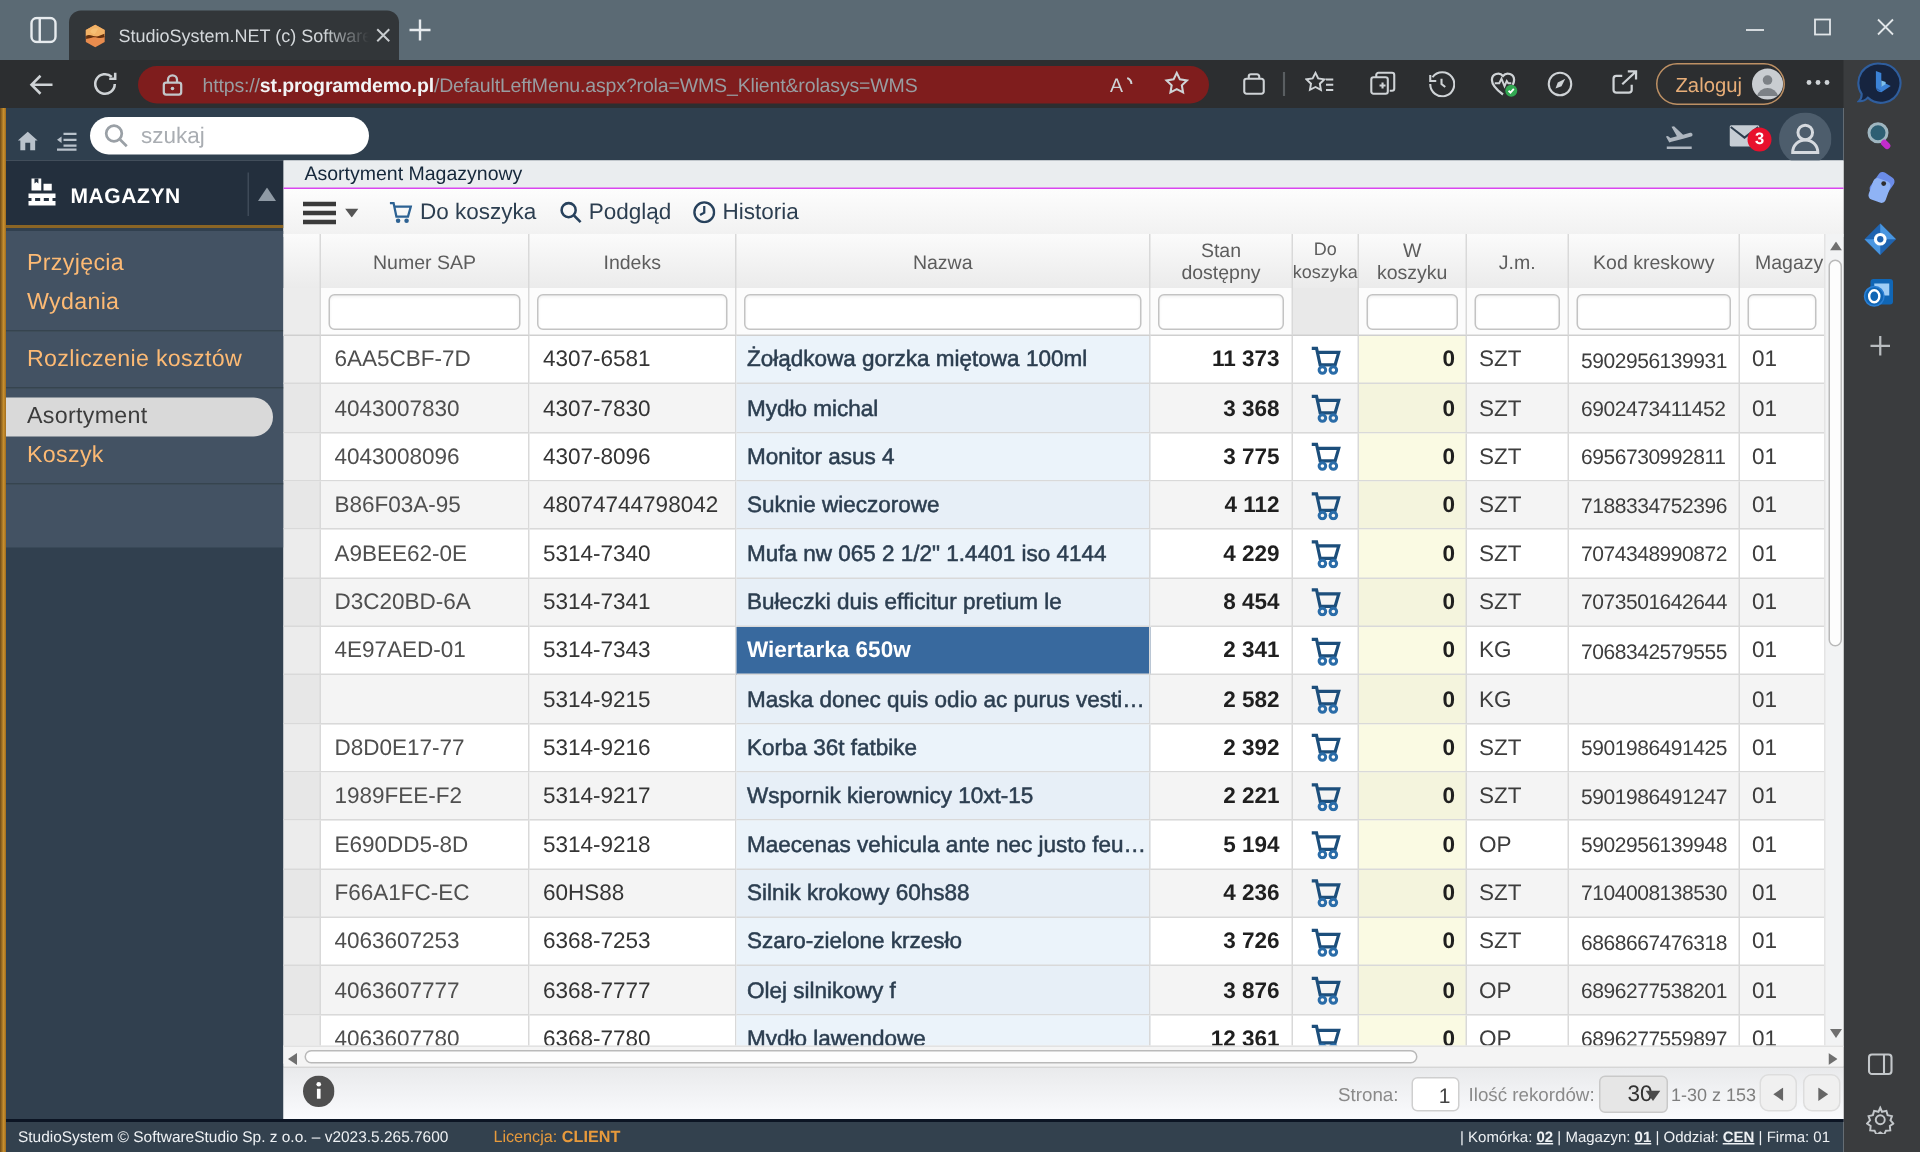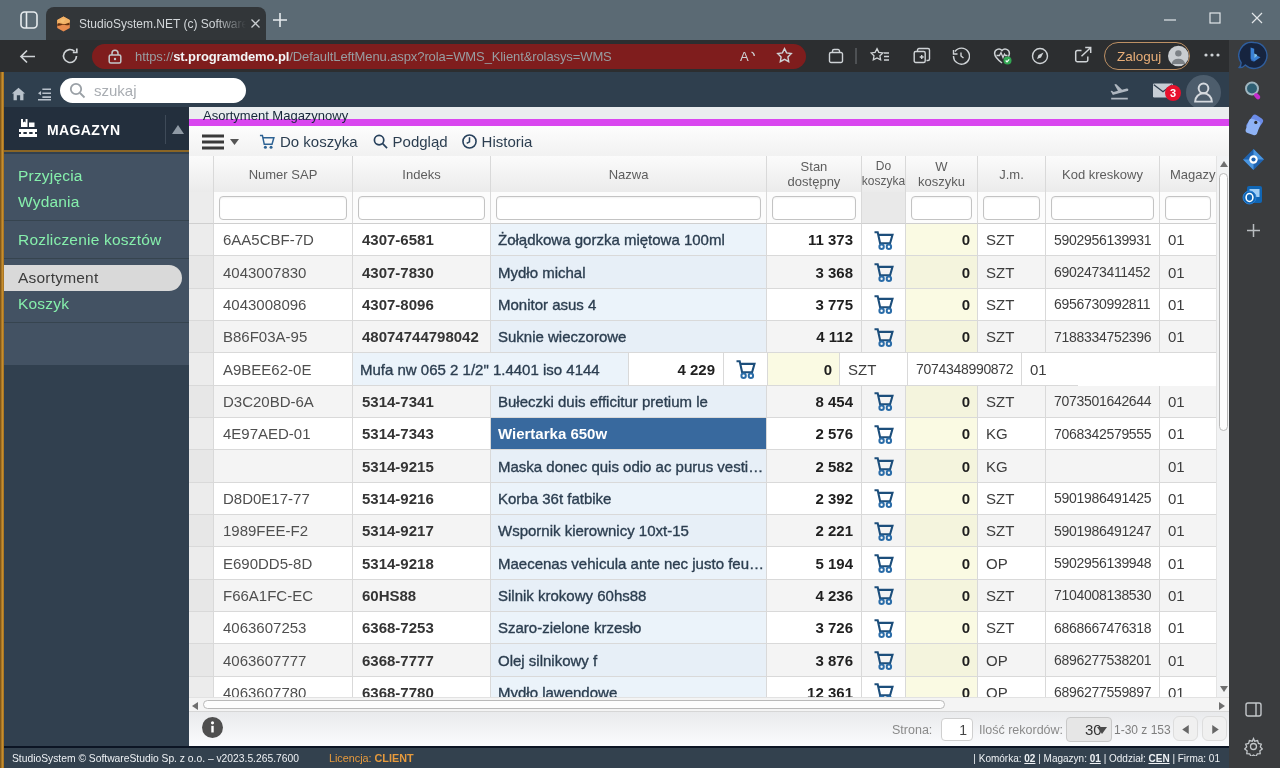--- a/index.html
+++ b/index.html
@@ -20,43 +20,43 @@
   #esidebar { left:1229px; top:40px; width:51px; height:728px; background:#3a3c3e; }
 
   
   #page { left:0; top:72px; width:1229px; height:696px; background:#fff; }
   #orange { left:0; top:72px; width:4px; height:696px; background:linear-gradient(90deg,#6e4a17,#c8902f 60%,#a06c1e); z-index:5; }
   #appbar { left:4px; top:72px; width:1225px; height:35px; background:#2f3f4e; }
   #searchbox { position:absolute; left:56px; top:6px; width:186px; height:25px; border-radius:13px; background:#fff; display:flex; align-items:center; color:#a9adb2; font-size:15px; }
   #sidebar { left:4px; top:107px; width:185px; height:639px; background:#31404f; }
   #sbhead { left:4px; top:107px; width:185px; height:45px; background:#232f3d; border-bottom:2px solid #8a6525; color:#fff; }
   #sbmenu { left:4px; top:154px; width:185px; height:211px; background:#435263; padding-top:9px; }
-  .mitem { position:relative; height:26px; line-height:26px; color:#86efac; font-size:15.5px; font-weight:500; padding-left:14px; letter-spacing:.2px; }
+  .mitem { position:relative; height:26px; line-height:26px; color:#fdba74; font-size:15.5px; font-weight:500; padding-left:14px; letter-spacing:.2px; }
   .msep { height:1px; background:#4b5a69; border-bottom:1px solid #36444f; margin:5px 0 6px 0; }
   #selitem { background:#d9d9d9; color:#3c3c3c; border-radius:0 13px 13px 0; width:178px; }
 
-  #titlebar { left:189px; top:107px; width:1040px; height:19px; background:#eaedef; border-bottom:7px solid #d946ef; color:#15273a; font-size:13px; line-height:18px; padding-left:14px;}
+  #titlebar { left:189px; top:107px; width:1040px; height:19px; background:#eaedef; border-bottom:1px solid #d946ef; color:#15273a; font-size:13px; line-height:18px; padding-left:14px;}
   #toolbar { left:189px; top:126px; width:1040px; height:32px; background:linear-gradient(#fdfdfd,#f1f1f1); border-bottom:1px solid #d5d5d5; color:#2c3e50; font-size:15px; display:flex; align-items:center; }
   .tbtxt { margin-left:5px; }
 
   
   #grid { left:189px; top:156px; width:1027px; }
   .row { display:flex; width:1027px; }
   .row.hdr { height:36px; background:linear-gradient(#fbfbfb,#ebebeb); color:#5d5d5d; font-size:13px; }
   .row.flt { height:32px; background:#fcfcfc; }
   .row.data { height:32.35px; font-size:15px; color:#333; }
   .c { border-right:1px solid #d9d9d9; border-bottom:1px solid #d9d9d9; display:flex; align-items:center; overflow:hidden; white-space:nowrap; flex:none; }
   .c0{width:25px;} .c1{width:139px;} .c2{width:138px;} .c3{width:276px;} .c4{width:95px;} .c5{width:44px;} .c6{width:72px;} .c7{width:68px;} .c8{width:114px;} .c9{width:56px; border-right:none;}
   .hdr .c { justify-content:center; text-align:center; line-height:15px; border-bottom:none; }
   .hdr .c5 { font-size:12px; }
   .flt .c { justify-content:center; border-bottom:1px solid #cfcfcf; }
   .finput { width:calc(100% - 10px); height:24px; background:#fff; border:1px solid #c3c3c3; border-radius:4px; box-shadow:inset 0 1px 2px rgba(0,0,0,.06); }
   .data .c0 { background:#ececec; }
   .data .c1 { color:#4f4f4f; padding-left:9px; }
-  .data .c2 { font-weight:bold; color:#343434; padding-left:9px; }
+  .data .c2 { font-weight:normal; color:#343434; padding-left:9px; }
   .data .c3 { background:#ebf3fa; color:#2c3e50; font-weight:500; -webkit-text-stroke:.35px #2c3e50; padding-left:7px; }
   .data .c4 { justify-content:flex-end; padding-right:8px; font-weight:bold; color:#1f1f1f; }
   .data .c5 { justify-content:center; }
   .data .c6 { background:#fafae3; justify-content:flex-end; padding-right:7px; font-weight:bold; color:#1f1f1f; }
   .data .c7 { padding-left:8px; color:#3d3d3d; }
   .data .c8 { padding-left:8px; color:#3d3d3d; font-size:14px; letter-spacing:-.3px; }
   .data .c9 { padding-left:8px; color:#3d3d3d; }
   .row.alt .c { background:#f4f4f4; }
   .row.alt .c0 { background:#e7e7e7; }
   .row.alt .c3 { background:#e7eff7; }
@@ -417,20 +417,21 @@
         </svg>
       </div>
       <div class="c c6">0</div>
       <div class="c c7">SZT</div>
       <div class="c c8">7188334752396</div>
       <div class="c c9">01</div>
     </div>
     <div class="row data">
       <div class="c c0"></div>
       <div class="c c1">A9BEE62-0E</div>
+      <div class="c c2">5314-7340</div>
       <div class="c c3">Mufa nw 065 2 1/2" 1.4401 iso 4144</div>
       <div class="c c4">4 229</div>
       <div class="c c5">
         <svg width="22" height="20" viewBox="0 0 22 20">
           <path d="M1.5 2.2 h3.2 l2.4 11 h10 l2.4-8.3 H5.4" fill="none" stroke="#1c4e7b" stroke-width="2.1"></path>
           <circle cx="8.6" cy="16.7" r="2.2" fill="none" stroke="#2a6ca8" stroke-width="2"></circle>
           <circle cx="15.9" cy="16.7" r="2.2" fill="none" stroke="#2a6ca8" stroke-width="2"></circle>
         </svg>
       </div>
       <div class="c c6">0</div>
@@ -454,21 +455,21 @@
       <div class="c c6">0</div>
       <div class="c c7">SZT</div>
       <div class="c c8">7073501642644</div>
       <div class="c c9">01</div>
     </div>
     <div class="row data">
       <div class="c c0"></div>
       <div class="c c1">4E97AED-01</div>
       <div class="c c2">5314-7343</div>
       <div class="c c3 sel3">Wiertarka 650w</div>
-      <div class="c c4">2 576</div>
+      <div class="c c4">2 341</div>
       <div class="c c5">
         <svg width="22" height="20" viewBox="0 0 22 20">
           <path d="M1.5 2.2 h3.2 l2.4 11 h10 l2.4-8.3 H5.4" fill="none" stroke="#1c4e7b" stroke-width="2.1"></path>
           <circle cx="8.6" cy="16.7" r="2.2" fill="none" stroke="#2a6ca8" stroke-width="2"></circle>
           <circle cx="15.9" cy="16.7" r="2.2" fill="none" stroke="#2a6ca8" stroke-width="2"></circle>
         </svg>
       </div>
       <div class="c c6">0</div>
       <div class="c c7">KG</div>
       <div class="c c8">7068342579555</div>

